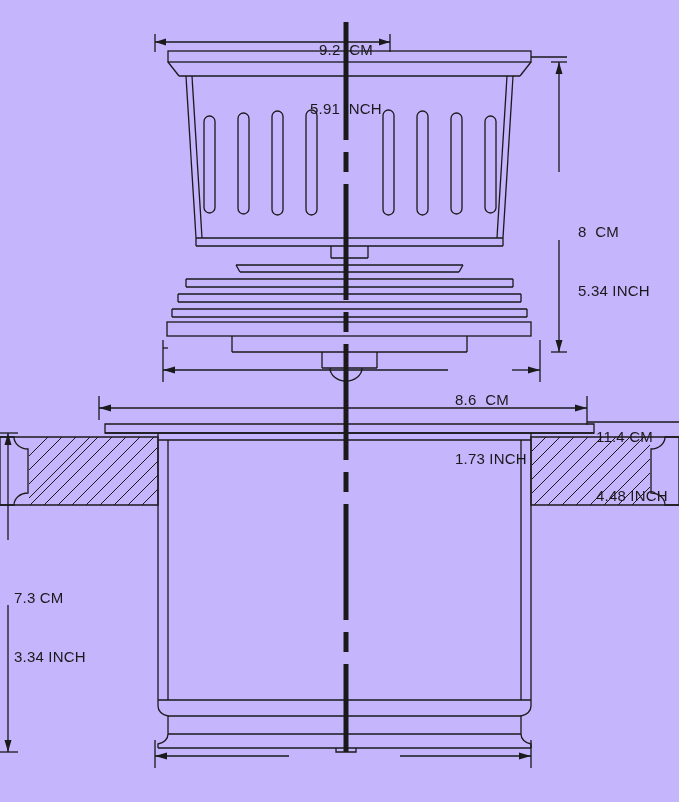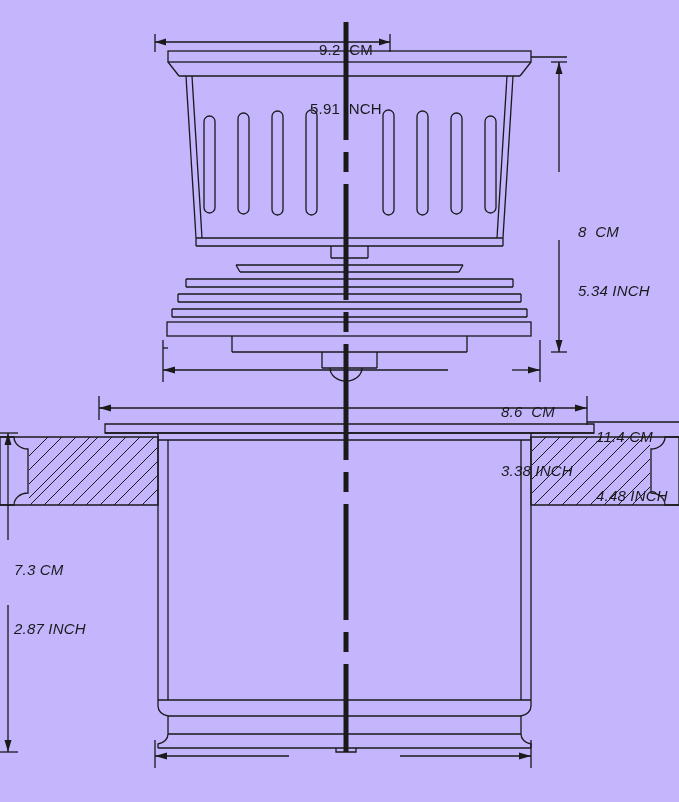--- a/index.html
+++ b/index.html
@@ -29,21 +29,20 @@
     color: #1a1a1a;
     line-height: 1.32;
     white-space: pre;
     letter-spacing: 0.2px;
   }
   .dim-label.center {
     text-align: center;
   }
   .dim-label.left {
     text-align: left;
-    font-style: italic;
   }
 </style>
 </head>
 <body>
 
 <div id="canvas">
 
   <svg width="679" height="802" viewBox="0 0 679 802" stroke="#1a1a1a" fill="none" stroke-width="1.3" stroke-linecap="butt" stroke-linejoin="miter">
 
     <g>
@@ -252,33 +251,33 @@
   <div class="dim-label center" style="left:222px; top:0px; width:248px;">
     <div>9.2  CM</div>
     <div>5.91 INCH</div>
   </div>
 
   <div class="dim-label left" style="left:578px; top:182px; width:100px;">
     <div>8  CM</div>
     <div>5.34 INCH</div>
   </div>
 
-  <div class="dim-label left" style="left:455px; top:362px; width:120px;margin-left:46px;">
+  <div class="dim-label left" style="left:455px; top:350px; width:120px;">
     <div>8.6  CM</div>
-    <div>3.38 INCH</div>
+    <div>1.73 INCH</div>
   </div>
 
   <div class="dim-label left" style="left:596px; top:387px; width:100px;">
     <div>11.4 CM</div>
     <div>4.48 INCH</div>
   </div>
 
-  <div class="dim-label left" style="left:14px; top:520px; width:120px;">
+  <div class="dim-label left" style="left:14px; top:548px; width:120px;">
     <div>7.3 CM</div>
-    <div>2.87 INCH</div>
+    <div>3.34 INCH</div>
   </div>
 
   <div class="dim-label center" style="left:225px; top:762px; width:240px;">
     <div>8.65 CM</div>
     
   </div>
 
 </div>
 
 </body></html>

